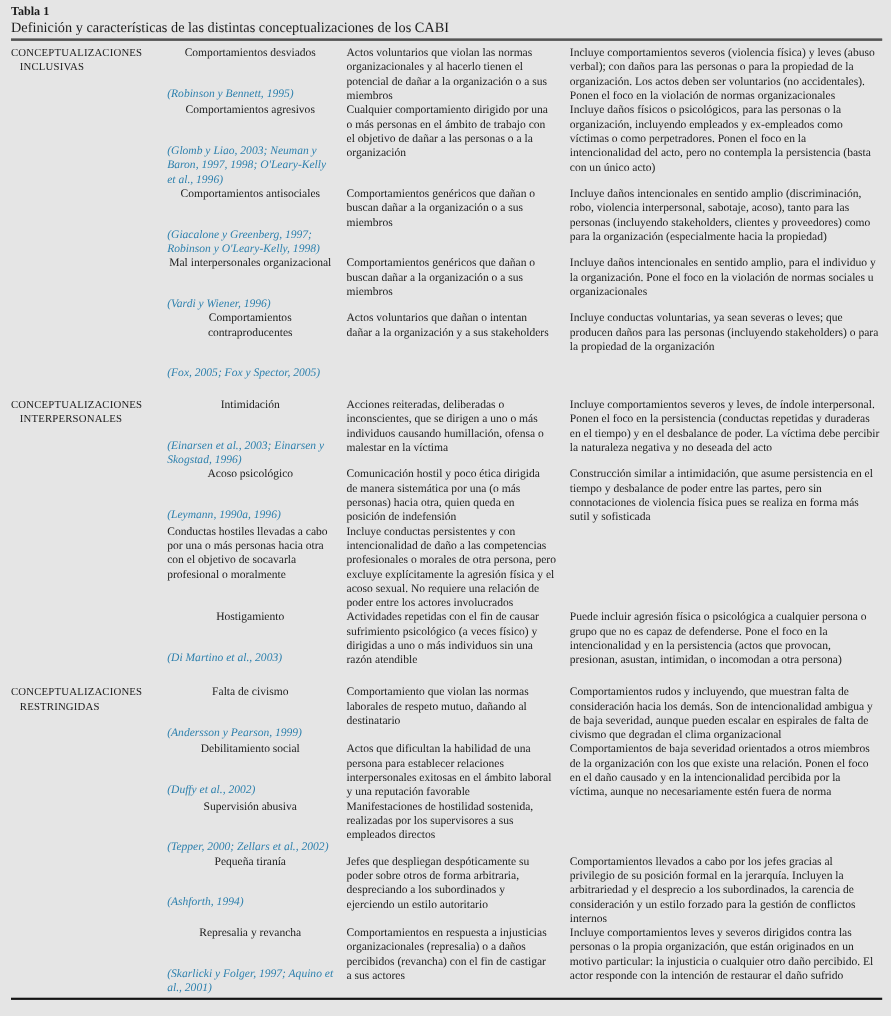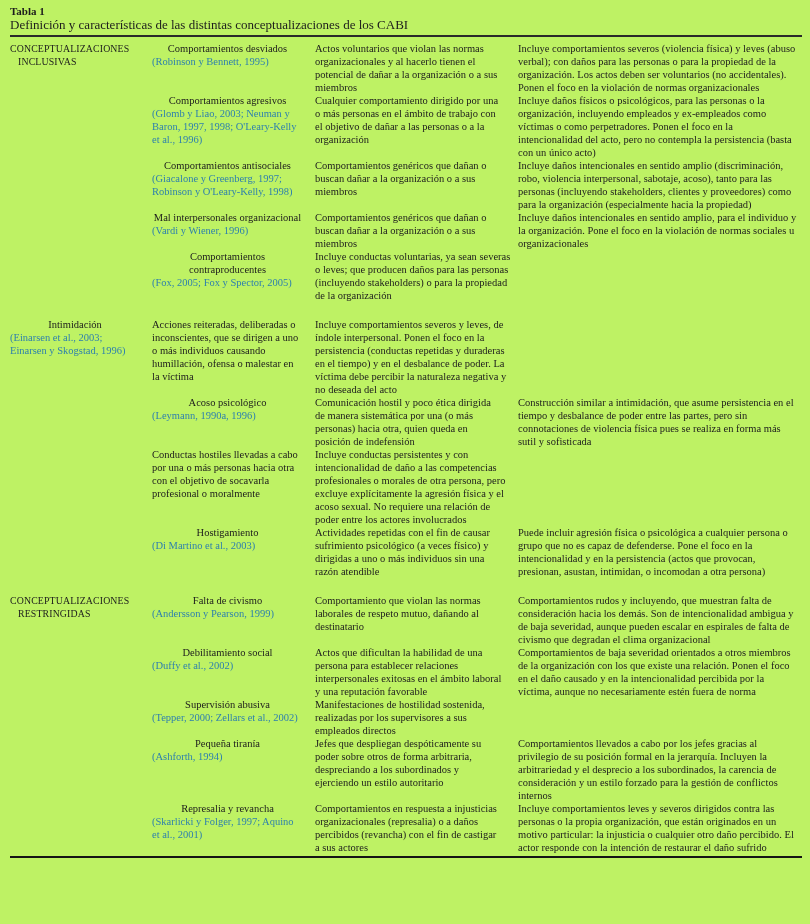--- a/index.html
+++ b/index.html
@@ -2,21 +2,21 @@
 <html lang="es"><head>
 <meta charset="utf-8">
 <style>
   html, body { margin: 0; padding: 0; background: #ffffff; }
   .page {
     position: relative;
     width: 810px;
     height: 924px;
     box-sizing: border-box;
     padding: 5px 8px 0 10px;
-    background: #bef264;
+    background: #e5e5e5;
     font-family: "Liberation Serif", serif;
     color: #1c1c1c;
     overflow: hidden;
   }
   .tbl-label { font-size: 11px; line-height: 13px; font-weight: bold; }
   .tbl-caption { font-size: 13px; line-height: 13px; margin-bottom: 4px; }
   .rule { border: 0; border-top: 1px solid #2a2a2a; margin: 0; }
   .rule-bottom { border: 0; border-top: 2px solid #141414; margin: 2px 0 0 0; }
   .hdr, .row {
     display: grid;
@@ -32,21 +32,21 @@
     line-height: 13px;
     letter-spacing: 0.15px;
     padding-left: 8px;
     text-indent: -8px;
     padding-right: 8px;
   }
   .construct { padding-right: 12px; }
   .def { padding-right: 16px; }
   .chars { padding-right: 2px; }
   .cname { display: block; text-align: center; }
-  .cite { display: block; color: #2e80ad; }
+  .cite { display: block; font-style: italic; color: #2e80ad; margin-top: 24px; }
 </style>
 </head>
 <body>
 
 <div class="page">
 
   <div class="tbl-label">Tabla 1</div>
   <div class="tbl-caption">Definición y características de las distintas conceptualizaciones de los CABI</div>
 
   <hr class="rule">
@@ -92,26 +92,28 @@
         </div>
         <div class="cell def">Comportamientos genéricos que dañan o buscan dañar a la organización o a sus miembros</div>
         <div class="cell chars">Incluye daños intencionales en sentido amplio, para el individuo y la organización. Pone el foco en la violación de normas sociales u organizacionales</div>
       </div>
       <div class="row">
         <div class="cell group"></div>
         <div class="cell construct">
           <span class="cname">Comportamientos contraproducentes</span>
           <span class="cite">(Fox, 2005; Fox y Spector, 2005)</span>
         </div>
+        <div class="cell def">Actos voluntarios que dañan o intentan dañar a la organización y a sus stakeholders</div>
         <div class="cell chars">Incluye conductas voluntarias, ya sean severas o leves; que producen daños para las personas (incluyendo stakeholders) o para la propiedad de la organización</div>
       </div>
     </div>
 
     <div class="section">
       <div class="row">
+        <div class="cell group">CONCEPTUALIZACIONES INTERPERSONALES</div>
         <div class="cell construct">
           <span class="cname">Intimidación</span>
           <span class="cite">(Einarsen et al., 2003; Einarsen y Skogstad, 1996)</span>
         </div>
         <div class="cell def">Acciones reiteradas, deliberadas o inconscientes, que se dirigen a uno o más individuos causando humillación, ofensa o malestar en la víctima</div>
         <div class="cell chars">Incluye comportamientos severos y leves, de índole interpersonal. Ponen el foco en la persistencia (conductas repetidas y duraderas en el tiempo) y en el desbalance de poder. La víctima debe percibir la naturaleza negativa y no deseada del acto</div>
       </div>
       <div class="row">
         <div class="cell group"></div>
         <div class="cell construct">

